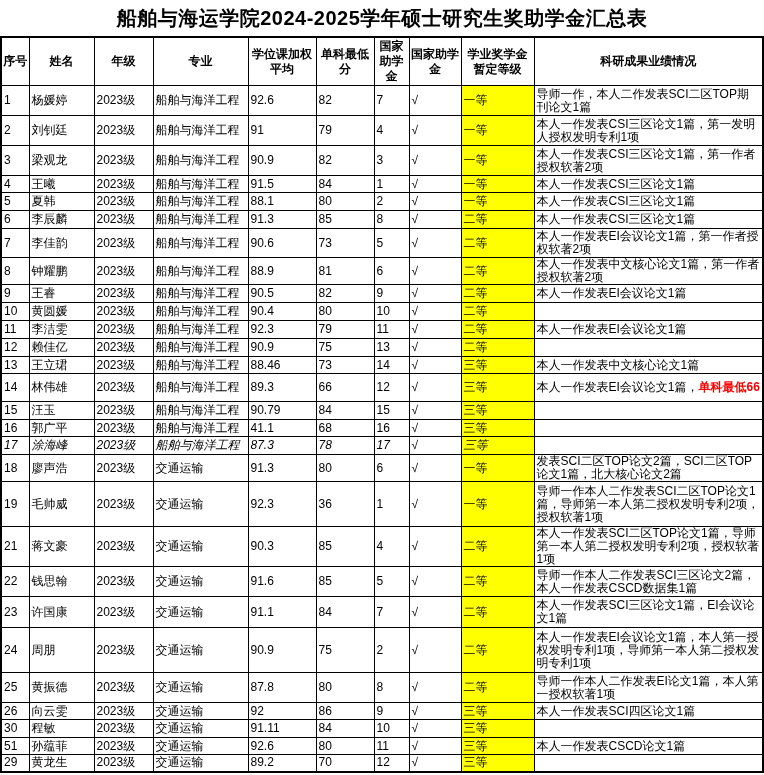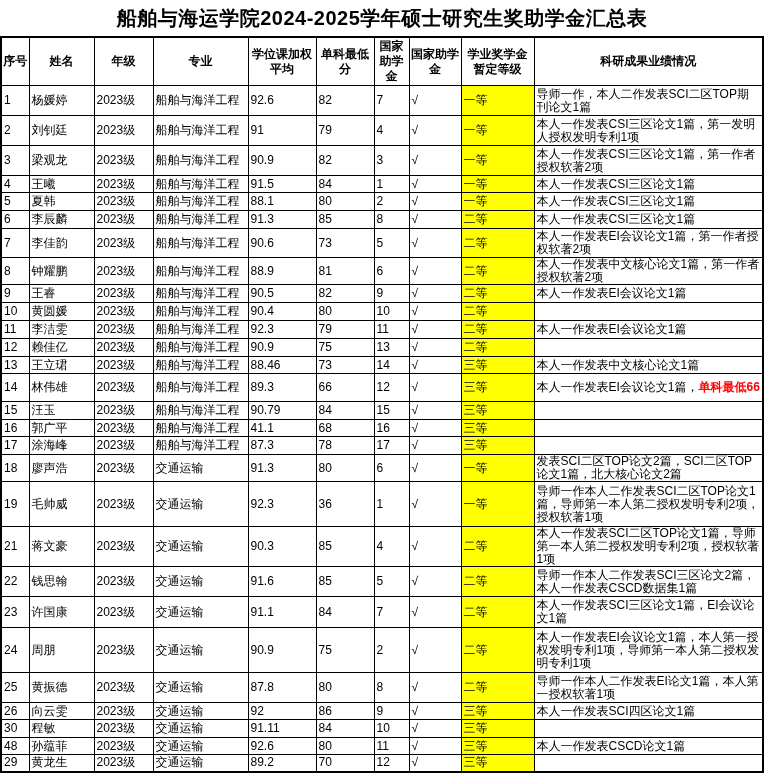--- a/index.html
+++ b/index.html
@@ -266,21 +266,21 @@
           <td class="c-name">郭广平</td>
           <td class="c-grade">2023级</td>
           <td class="c-major">船舶与海洋工程</td>
           <td class="c-avg">41.1</td>
           <td class="c-min">68</td>
           <td class="c-rank">16</td>
           <td class="c-grant">√</td>
           <td class="c-level" style="background: rgb(255, 255, 0);">三等</td>
           <td class="c-research"></td>
         </tr>
-        <tr style="height: 18px;">
+        <tr style="height: 18px; font-style: italic;">
           <td class="c-no">17</td>
           <td class="c-name">涂海峰</td>
           <td class="c-grade">2023级</td>
           <td class="c-major">船舶与海洋工程</td>
           <td class="c-avg">87.3</td>
           <td class="c-min">78</td>
           <td class="c-rank">17</td>
           <td class="c-grant">√</td>
           <td class="c-level" style="background: rgb(255, 255, 0);">三等</td>
           <td class="c-research"></td>
@@ -387,21 +387,21 @@
           <td class="c-grade">2023级</td>
           <td class="c-major">交通运输</td>
           <td class="c-avg">91.11</td>
           <td class="c-min">84</td>
           <td class="c-rank">10</td>
           <td class="c-grant">√</td>
           <td class="c-level" style="background: rgb(255, 255, 0);">三等</td>
           <td class="c-research"></td>
         </tr>
         <tr style="height: 17px;">
-          <td class="c-no">48</td>
+          <td class="c-no">51</td>
           <td class="c-name">孙蕴菲</td>
           <td class="c-grade">2023级</td>
           <td class="c-major">交通运输</td>
           <td class="c-avg">92.6</td>
           <td class="c-min">80</td>
           <td class="c-rank">11</td>
           <td class="c-grant">√</td>
           <td class="c-level" style="background: rgb(255, 255, 0);">三等</td>
           <td class="c-research">本人一作发表CSCD论文1篇</td>
         </tr>

